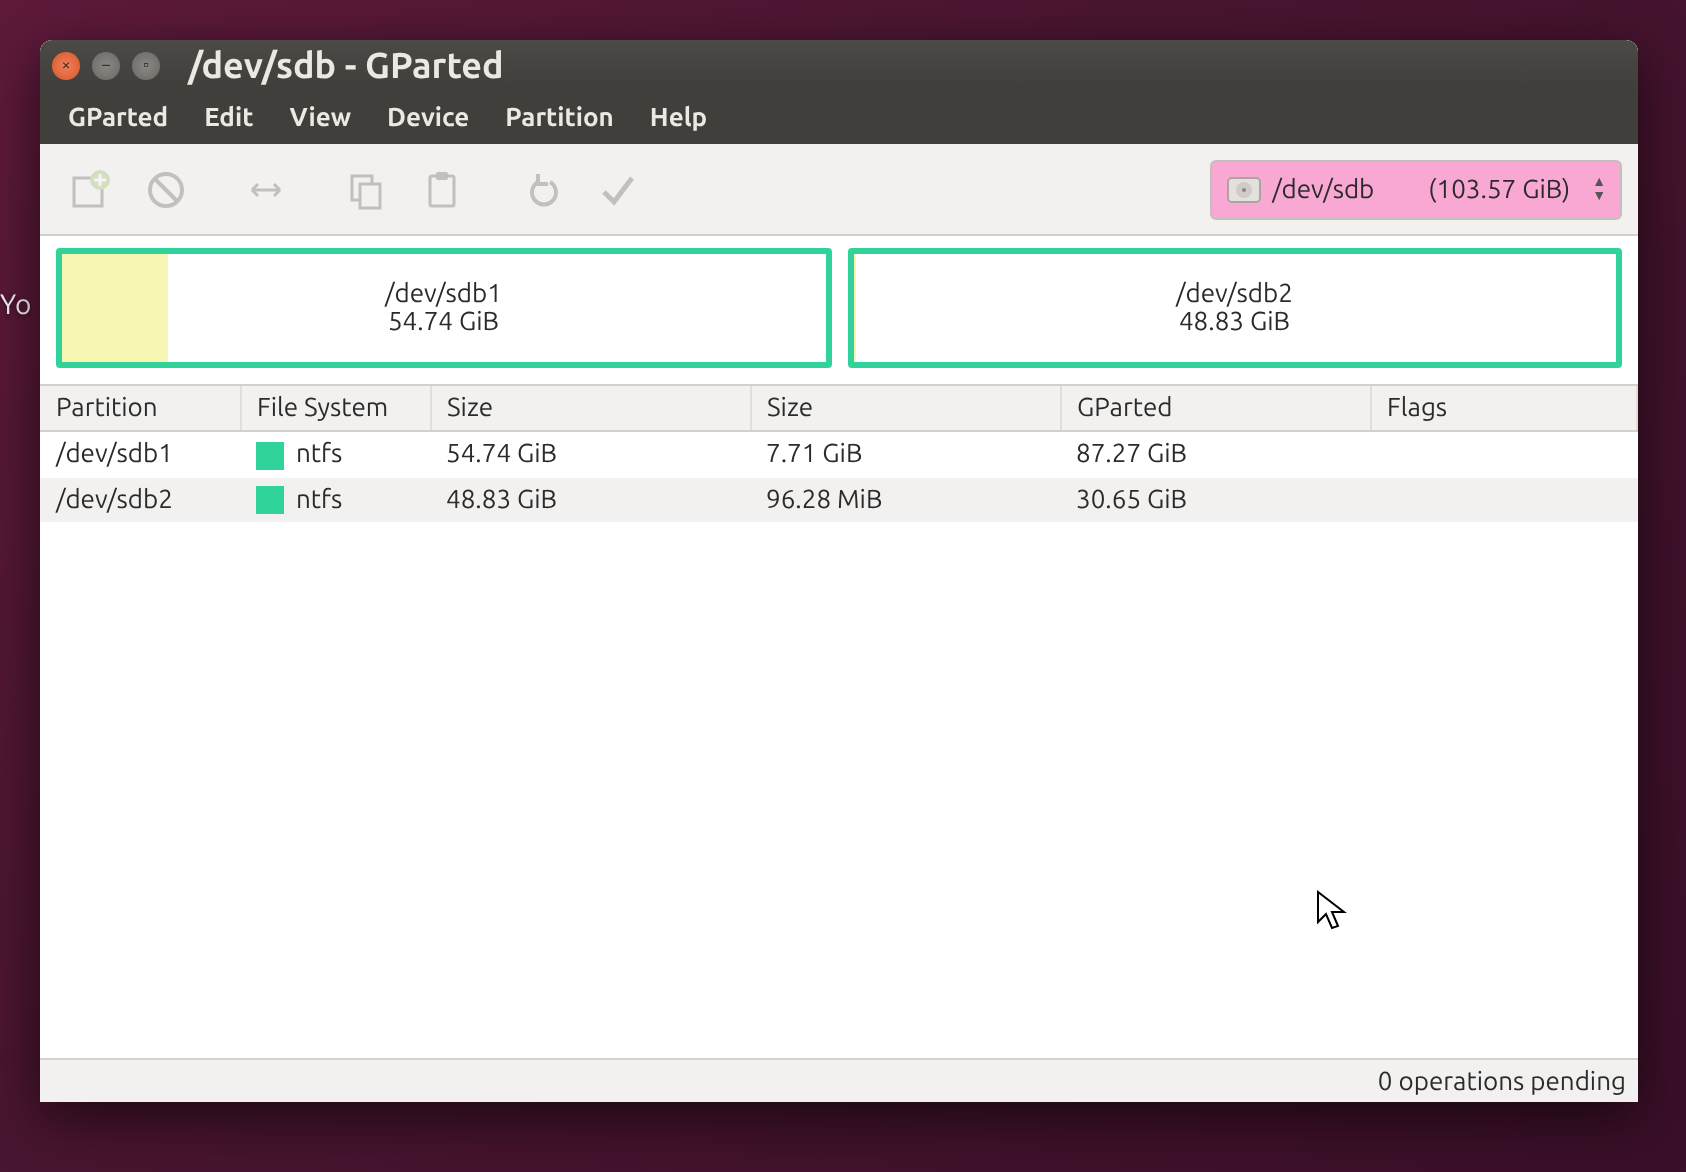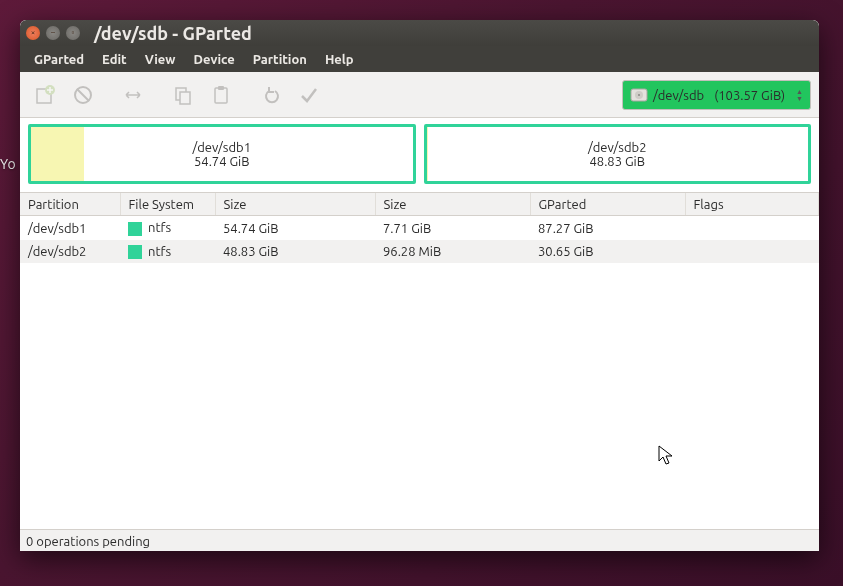--- a/index.html
+++ b/index.html
@@ -1,53 +1,53 @@
 <!DOCTYPE html>
 <html><head>
 <meta charset="utf-8">
 <style>
   * { box-sizing: border-box; margin: 0; padding: 0; font-family: "Ubuntu", "Segoe UI", Arial, sans-serif; }
   body { background: linear-gradient(135deg, #5e1a3a 0%, #4a1530 40%, #3a0f28 100%); width: 843px; height: 586px; overflow: hidden; position: relative; }
-  .desktop-bg-text { position: absolute; left: 0; top: 156px; color: #f5f5f5; font-size: 14px; text-shadow: 0 1px 2px rgba(0,0,0,0.4); }
+  .desktop-bg-text { position: absolute; left: 0; top: 144px; color: #f5f5f5; font-size: 14px; text-shadow: 0 1px 2px rgba(0,0,0,0.4); }
   .window { position: absolute; left: 20px; top: 20px; width: 799px; height: 531px; background: #f2f1f0; border-radius: 6px 6px 0 0; box-shadow: 0 8px 28px rgba(0,0,0,0.6); display: flex; flex-direction: column; overflow: hidden; }
   .titlebar { height: 26px; background: linear-gradient(#4b4a46, #3f3e3a); display: flex; align-items: center; padding: 0 6px; gap: 8px; border-radius: 6px 6px 0 0; }
   .win-btns { display: flex; gap: 6px; align-items: center; }
   .win-btn { width: 14px; height: 14px; border-radius: 50%; display: flex; align-items: center; justify-content: center; cursor: pointer; }
   .win-close { background: radial-gradient(#f08060,#d95525); }
   .win-min, .win-max { background: radial-gradient(#8a8884,#6a6864); }
   .win-btn span { font-size: 8px; color: #3a2010; line-height: 1; }
   .titlebar-title { color: #ece9e5; font-size: 18px; font-weight: bold; margin-left: 6px; }
   .menubar { height: 26px; background: #403f3b; display: flex; align-items: center; padding: 0 6px; gap: 2px; }
   .menu-item { color: #ece9e5; font-size: 13px; padding: 3px 8px; cursor: pointer; font-weight: bold; }
   .toolbar { height: 46px; background: #f2f1f0; border-bottom: 1px solid #d4d0cb; display: flex; align-items: center; padding: 0 8px; gap: 4px; }
   .tool-btn { width: 34px; height: 34px; display: flex; align-items: center; justify-content: center; opacity: 0.35; border-radius: 3px; }
   .tool-sep { width: 8px; }
   .spacer { flex: 1; }
-  .device-selector { display: flex; align-items: center; gap: 4px; background: #22c55e; border: 1px solid #c3c0bc; border-radius: 3px; padding: 2px 4px 2px 6px; height: 30px; }
+  .device-selector { display: flex; align-items: center; gap: 4px; background: #f9a8d4; border: 1px solid #c3c0bc; border-radius: 3px; padding: 2px 4px 2px 6px; height: 30px; }
   .device-selector .drive-icon { width: 20px; height: 20px; }
   .device-label { font-size: 13px; color: #2b2b2b; }
-  .device-size { font-size: 13px; color: #2b2b2b; margin-left: 6px; }
+  .device-size { font-size: 13px; color: #2b2b2b; margin-left: 23px; }
   .spin-buttons { display: flex; flex-direction: column; margin-left: 4px; }
   .spin-buttons div { font-size: 7px; color: #555; line-height: 7px; padding: 0 3px; cursor: pointer; }
   .visual-row { height: 74px; display: flex; gap: 8px; padding: 6px 8px 8px 8px; background: #fff; }
   .part-box { flex: 1; border: 3px solid #30d399; border-radius: 2px; background: #fff; display: flex; align-items: stretch; position: relative; }
   .part-used { background: #f7f6b2; }
   .part-box.p1 .part-used { width: 14%; }
   .part-box.p2 .part-used { width: 0.5%; }
   .part-label { position: absolute; inset: 0; display: flex; flex-direction: column; align-items: center; justify-content: center; font-size: 13px; color: #2b2b2b; }
   .part-label .pname { font-weight: normal; }
   .part-label .psize { font-weight: normal; }
   .table-wrap { flex: 1; background: #fff; border-top: 1px solid #d4d0cb; overflow: auto; }
   table { width: 100%; border-collapse: collapse; font-size: 13px; color: #2b2b2b; }
   th { text-align: left; font-weight: normal; padding: 4px 8px; background: #f2f1f0; border-right: 1px solid #e1ded9; border-bottom: 1px solid #d4d0cb; }
   th.rt, td.rt { text-align: left; }
   td { padding: 4px 8px; }
   tr.row-alt td { background: #f2f1f0; }
   .fs-swatch { display: inline-block; width: 14px; height: 14px; background: #30d399; vertical-align: middle; margin-right: 6px; }
-  .statusbar { height: 22px; background: #f2f1f0; border-top: 1px solid #d4d0cb; display: flex; align-items: center; padding: 0 6px; font-size: 13px; color: #2b2b2b; }
+  .statusbar { height: 22px; background: #f2f1f0; border-top: 1px solid #d4d0cb; display: flex; align-items: center; padding: 0 6px; font-size: 13px; color: #2b2b2b; justify-content: flex-end; }
   svg { display: block; }
   .cursor { position: absolute; left: 658px; top: 445px; pointer-events: none; }
 </style>
 </head>
 <body>
 
 <div class="desktop-bg-text">Yo</div>
 
 <div class="window">
 

